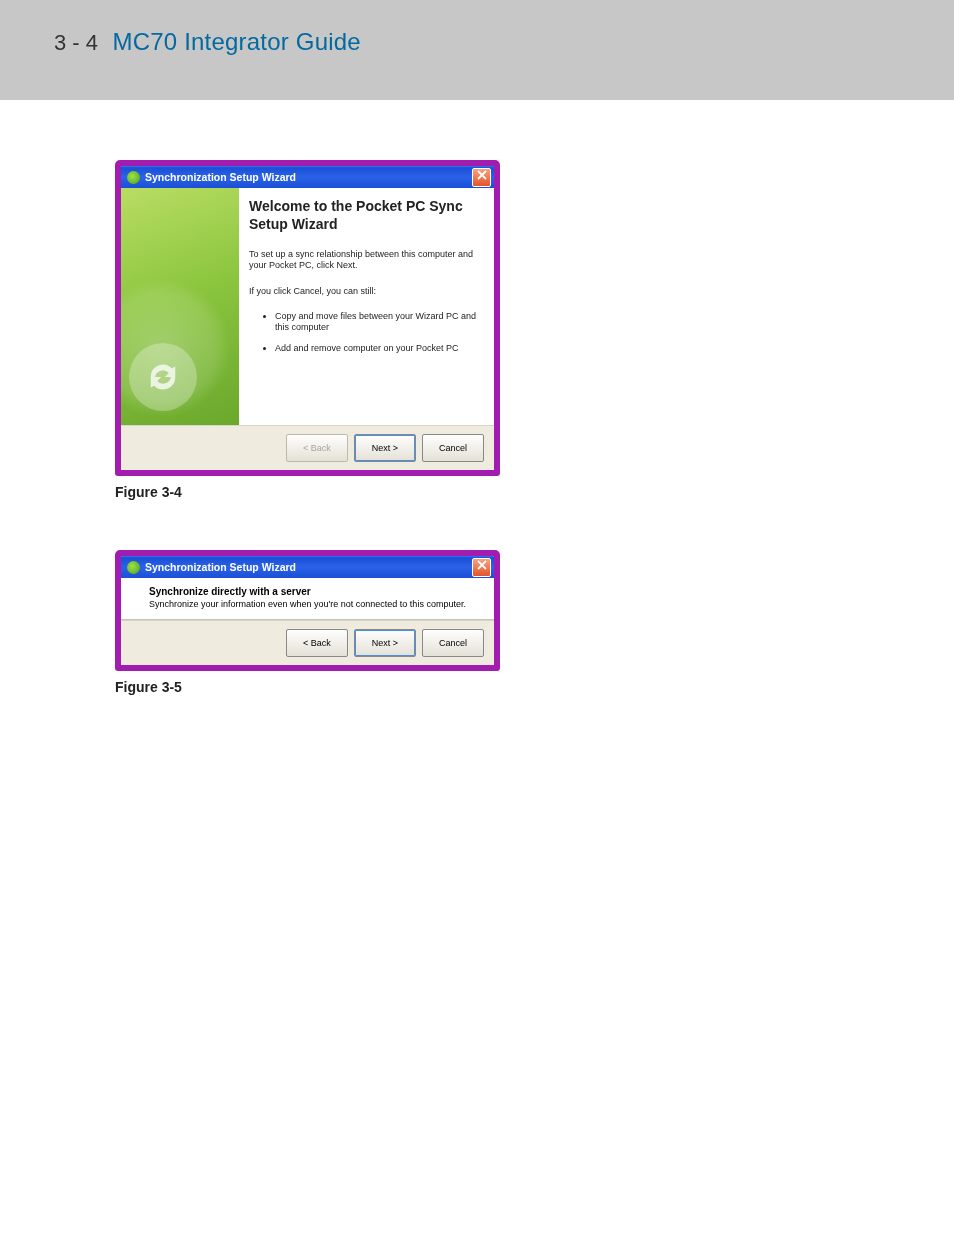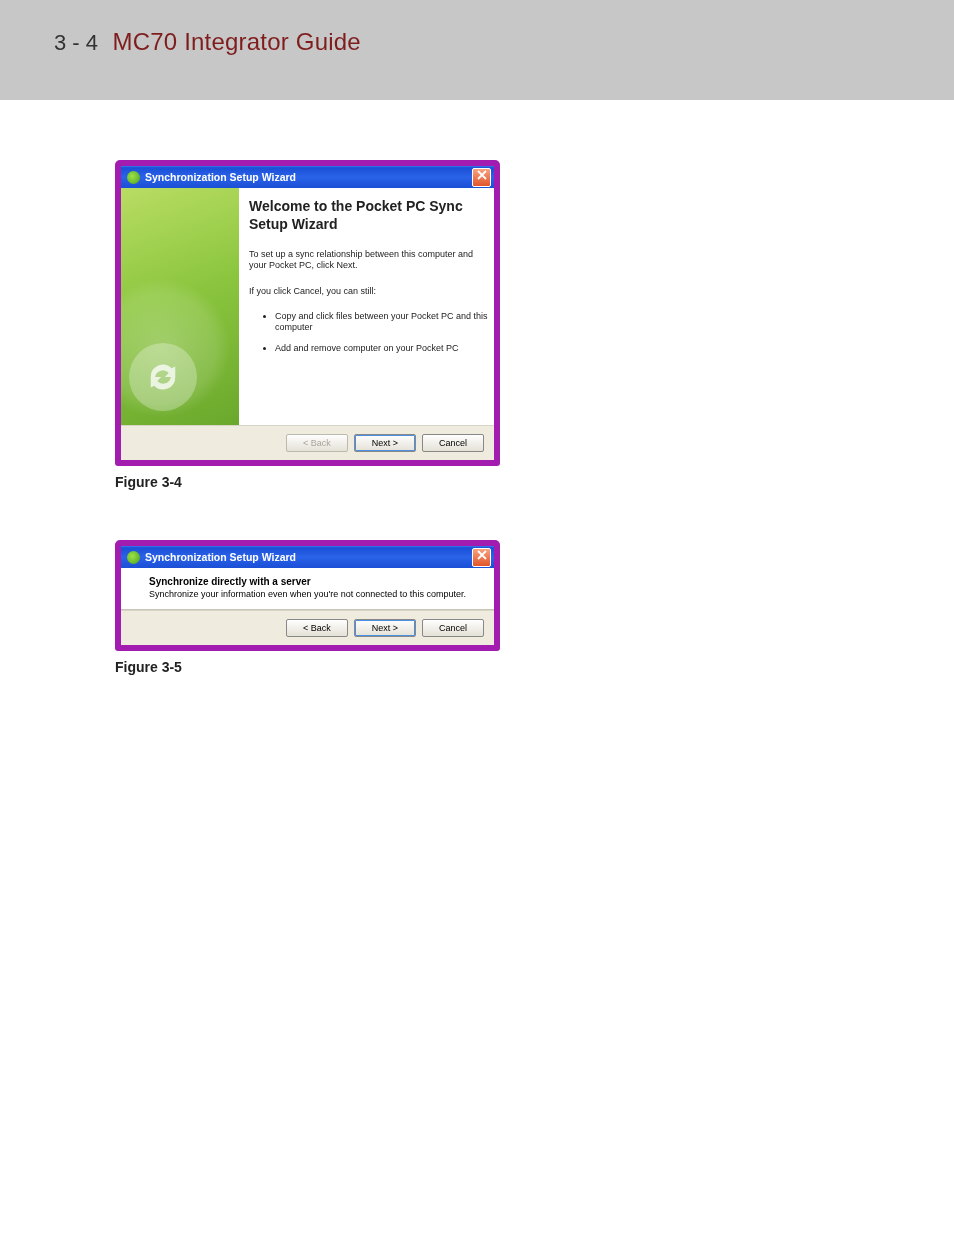--- a/index.html
+++ b/index.html
@@ -17,21 +17,21 @@
   .page-header .num {
     display: inline-block;
     color: #333;
     font-size: 22px;
     margin-left: 54px;
     margin-right: 10px;
     font-family: "Trebuchet MS", Arial, sans-serif;
   }
   .page-header .title {
     display: inline-block;
-    color: #7f1d1d;
+    color: #0369a1;
     font-size: 24px;
     font-family: "Trebuchet MS", Arial, sans-serif;
     letter-spacing: 0.2px;
   }
   .content {
     padding: 60px 0 0 115px;
   }
   .figure-caption {
     font-weight: bold;
     font-size: 14px;
@@ -136,21 +136,21 @@
   .btnrow {
     background: #efebde;
     border-top: 1px solid #d8d4c6;
     padding: 8px 10px;
     display: flex;
     justify-content: flex-end;
     gap: 6px;
   }
   .wbtn {
     width: 62px;
-    height: 18px;
+    height: 28px;
     font-size: 9px;
     background: linear-gradient(to bottom,#fefefe,#e4e1d6);
     border: 1px solid #888;
     border-radius: 2px;
     cursor: pointer;
     padding: 0;
   }
   .wbtn:disabled {
     color: #a8a599;
     cursor: default;
@@ -225,21 +225,21 @@
             <path d="M5 12a7 7 0 0 1 12-5l2-1v6h-6l2.3-2.3A4.5 4.5 0 0 0 7.5 12z" fill="rgba(255,255,255,0.75)"></path>
             <path d="M19 12a7 7 0 0 1-12 5l-2 1v-6h6l-2.3 2.3A4.5 4.5 0 0 0 16.5 12z" fill="rgba(255,255,255,0.75)"></path>
           </svg>
         </div>
       </div>
       <div class="d1-main">
         <div class="welcome">Welcome to the Pocket PC Sync Setup Wizard</div>
         <p>To set up a sync relationship between this computer and your Pocket PC, click Next.</p>
         <p>If you click Cancel, you can still:</p>
         <ul>
-          <li>Copy and click files between your Pocket PC and this computer</li>
+          <li>Copy and move files between your Wizard PC and this computer</li>
           <li>Add and remove computer on your Pocket PC</li>
         </ul>
       </div>
     </div>
     <div class="btnrow">
       <button class="wbtn" disabled="">&lt; Back</button>
       <button class="wbtn default">Next &gt;</button>
       <button class="wbtn">Cancel</button>
     </div>
   </div>

